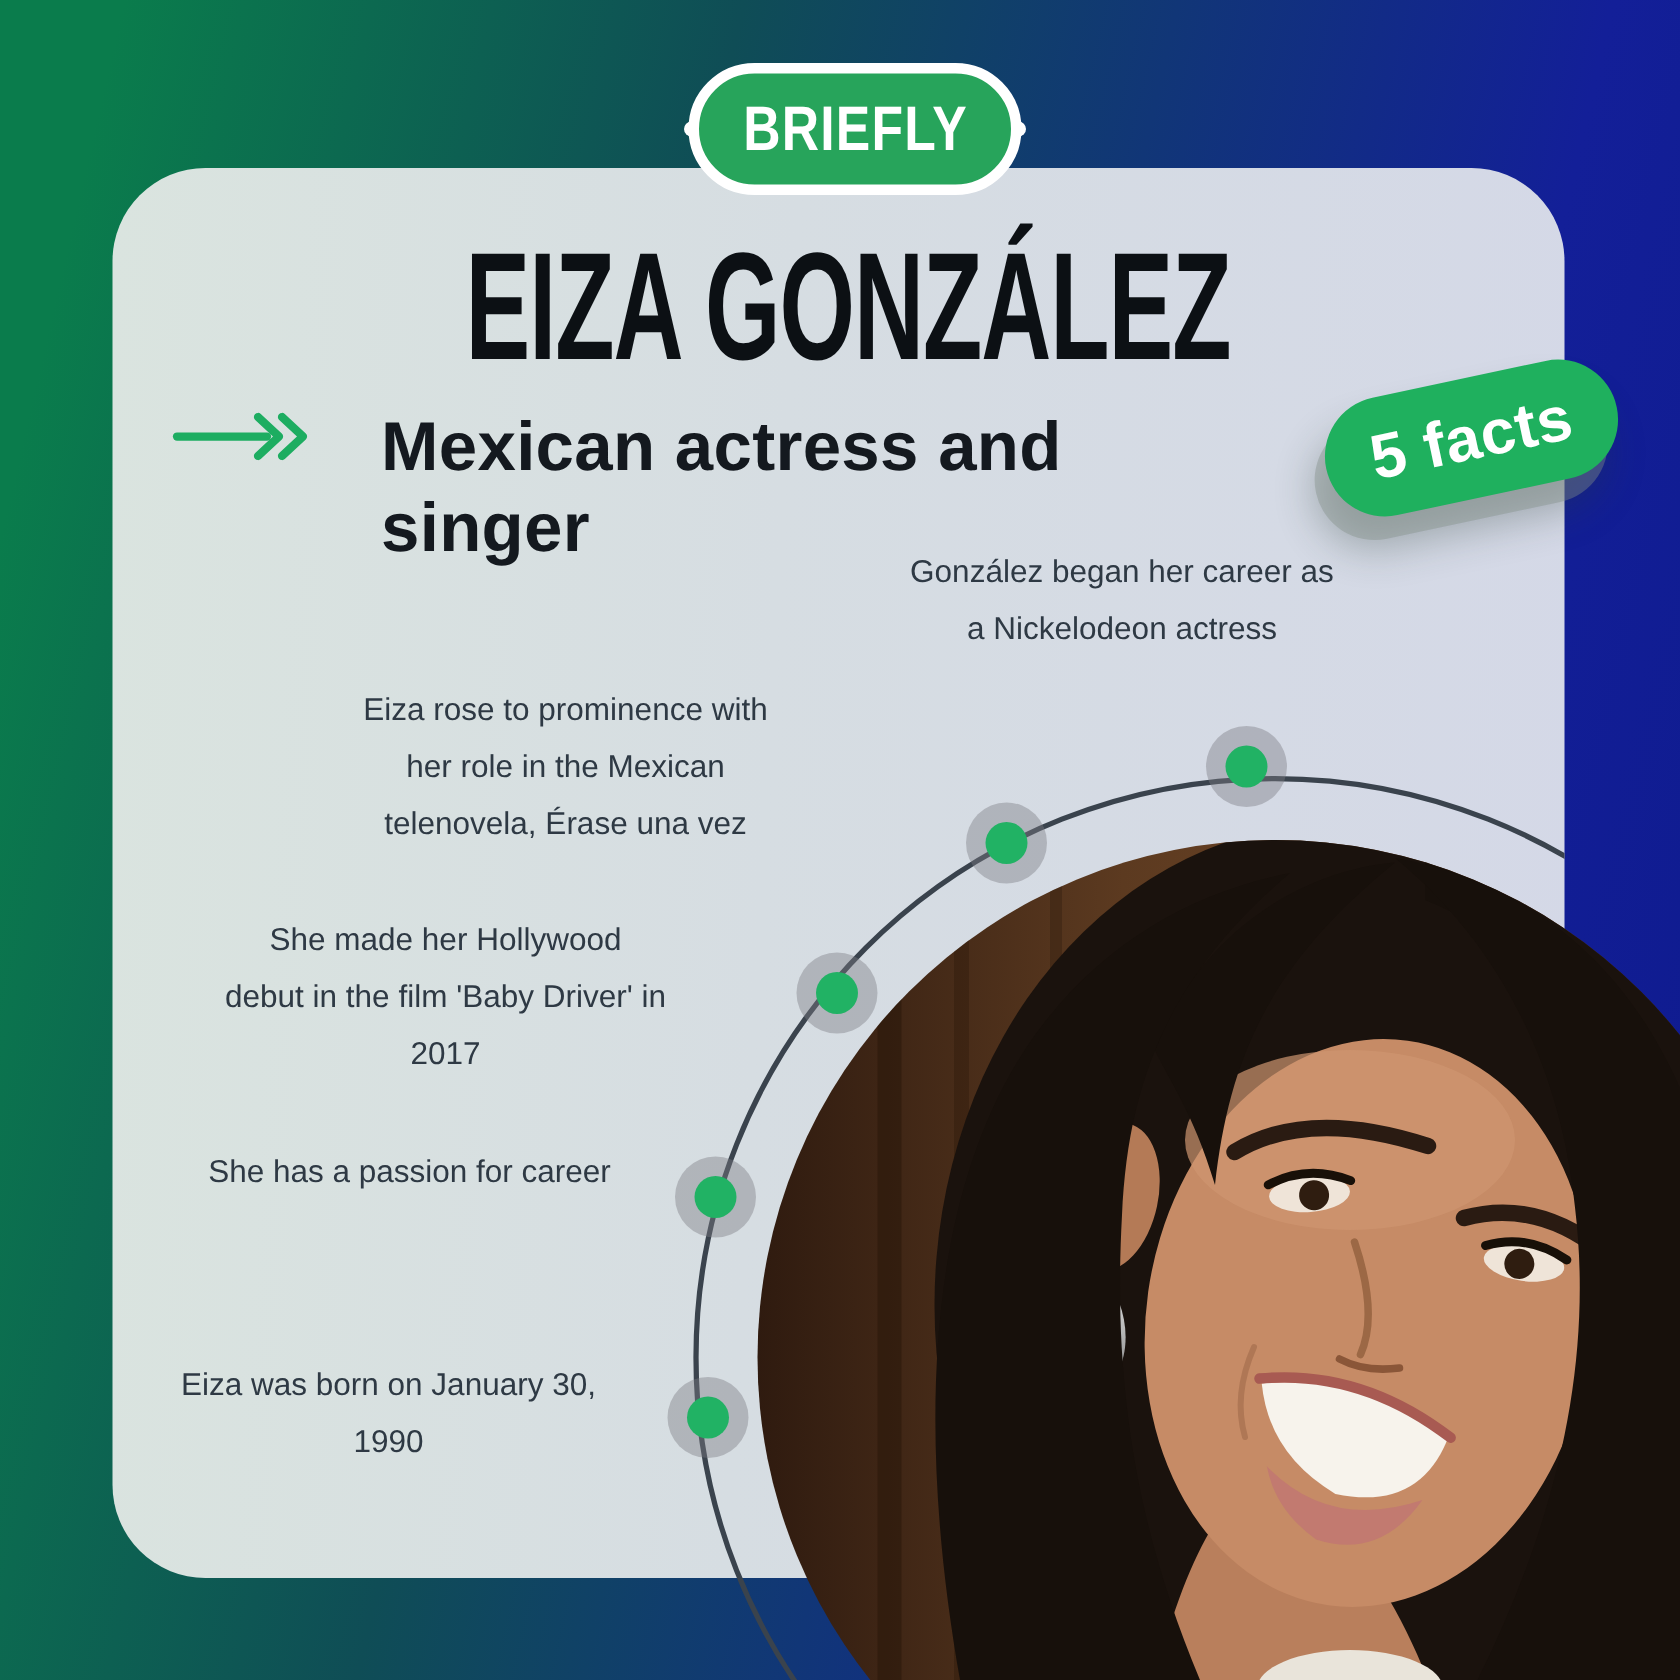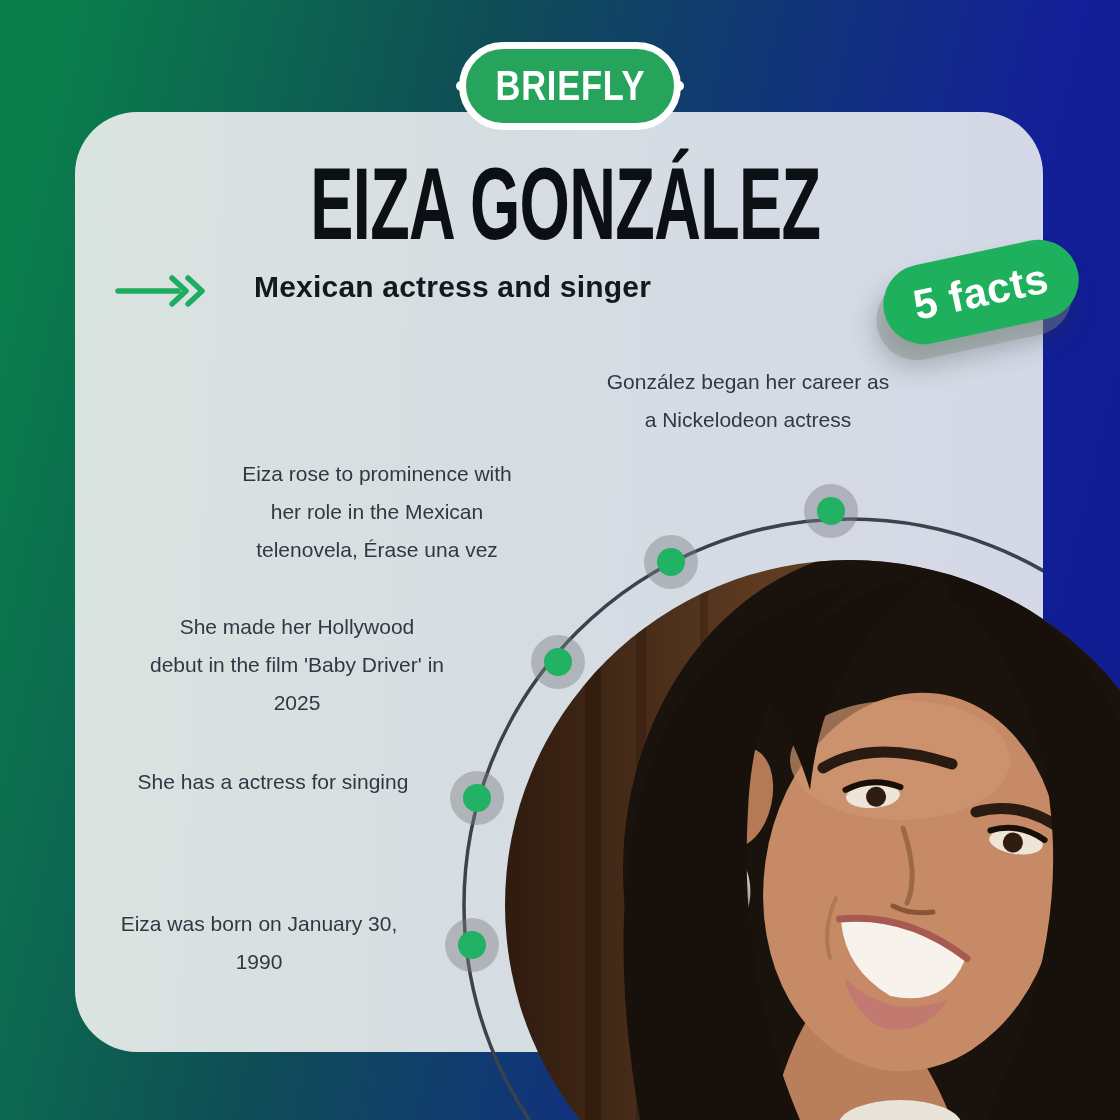--- a/index.html
+++ b/index.html
@@ -26,21 +26,21 @@
     display:inline-block;transform:scale(.82,1.0);white-space:nowrap;
   }
   
   .title-wrap{position:absolute;left:75px;top:156px;width:980px;text-align:center;}
   .title-text{
     display:inline-block;font-size:98px;line-height:96px;font-weight:900;color:#0c1014;
     letter-spacing:-1px;transform:scale(.66,1.04);transform-origin:center;white-space:nowrap;
   }
   .subtitle{
     position:absolute;left:254px;top:270px;width:560px;
-    font-size:30px;font-weight:700;color:#14191f;letter-spacing:.2px;
+    font-size:46px;font-weight:700;color:#14191f;letter-spacing:.2px;
   }
   .subtitle-arrow{position:absolute;left:112px;top:272px;width:104px;height:38px;}
   
   .facts-badge{
     position:absolute;left:882px;top:252px;width:198px;height:80px;
     border-radius:44px;background:#1fb05e;
     display:flex;align-items:center;justify-content:center;
     transform:rotate(-12deg);
     box-shadow:-10px 14px 0 rgba(130,142,136,.40),-12px 20px 26px rgba(40,60,50,.30);
   }
@@ -89,22 +89,22 @@
     <span class="facts-badge-text">5 facts</span>
   </div>
 
   <div class="fact center" id="fact-1">González began her career as
 a Nickelodeon actress</div>
   <div class="fact right" id="fact-2">Eiza rose to prominence with
 her role in the Mexican
 telenovela, Érase una vez</div>
   <div class="fact right" id="fact-3">She made her Hollywood
 debut in the film 'Baby Driver' in
-2025</div>
-  <div class="fact right" id="fact-4">She has a actress for singing</div>
+2017</div>
+  <div class="fact right" id="fact-4">She has a passion for career</div>
   <div class="fact right" id="fact-5">Eiza was born on January 30,
 1990</div>
 
   <svg class="layer" viewBox="0 0 1120 1120">
     <defs>
       <clipPath id="arcClip">
           <rect x="0" y="0" width="1043" height="1120"></rect>
         </clipPath>
     </defs>
     <g clip-path="url(#arcClip)">

